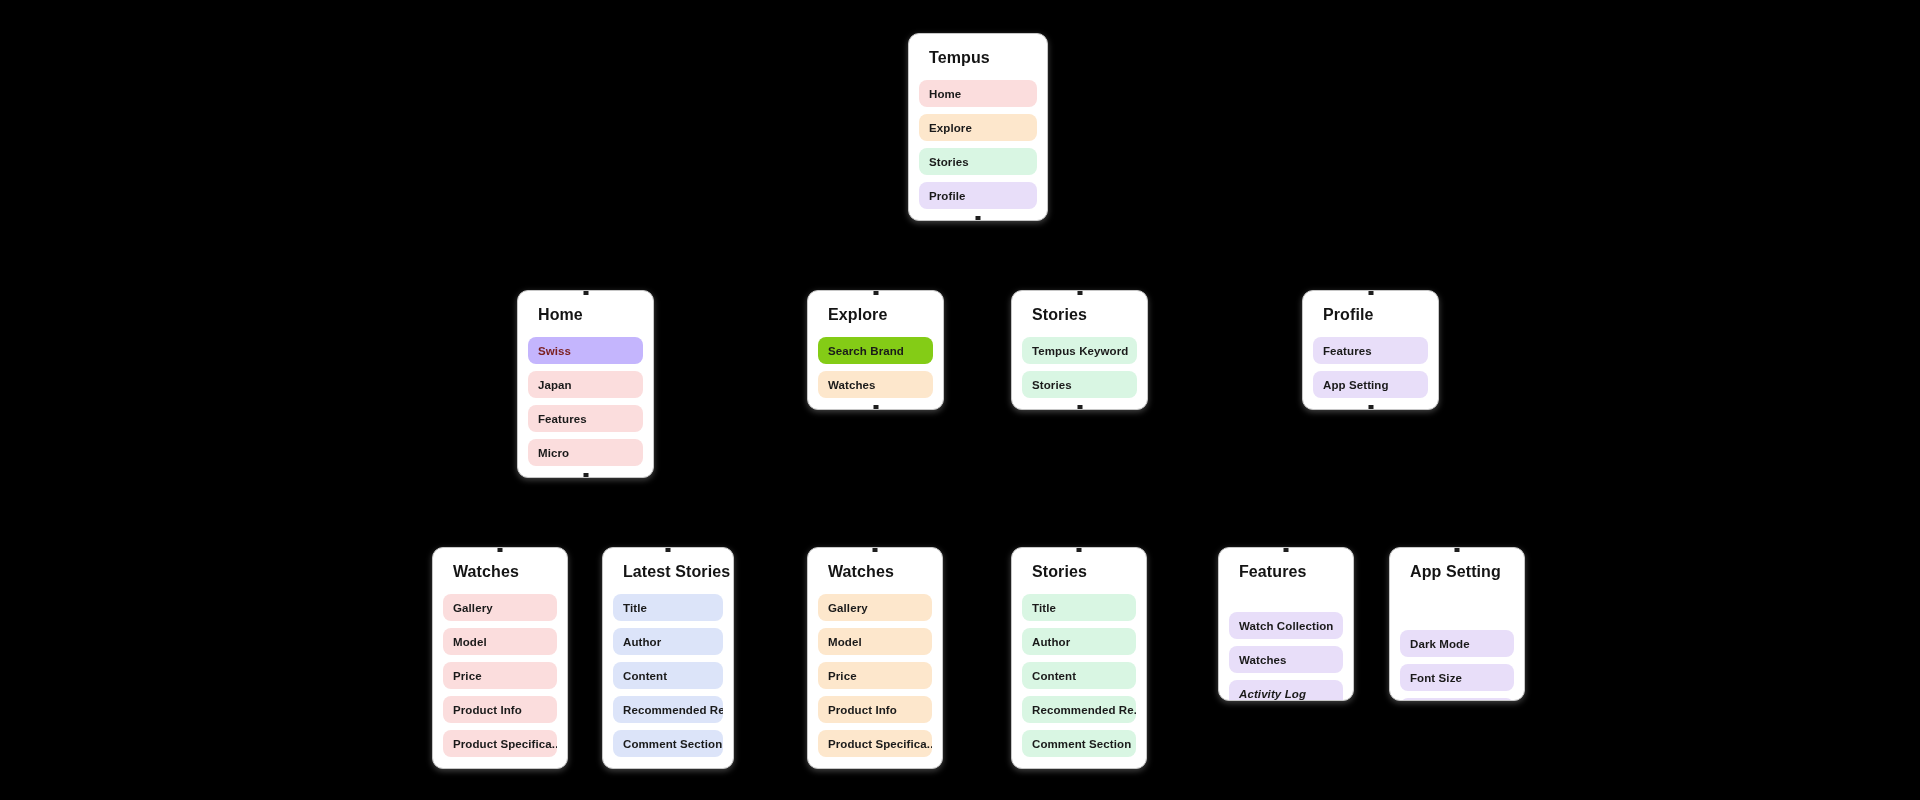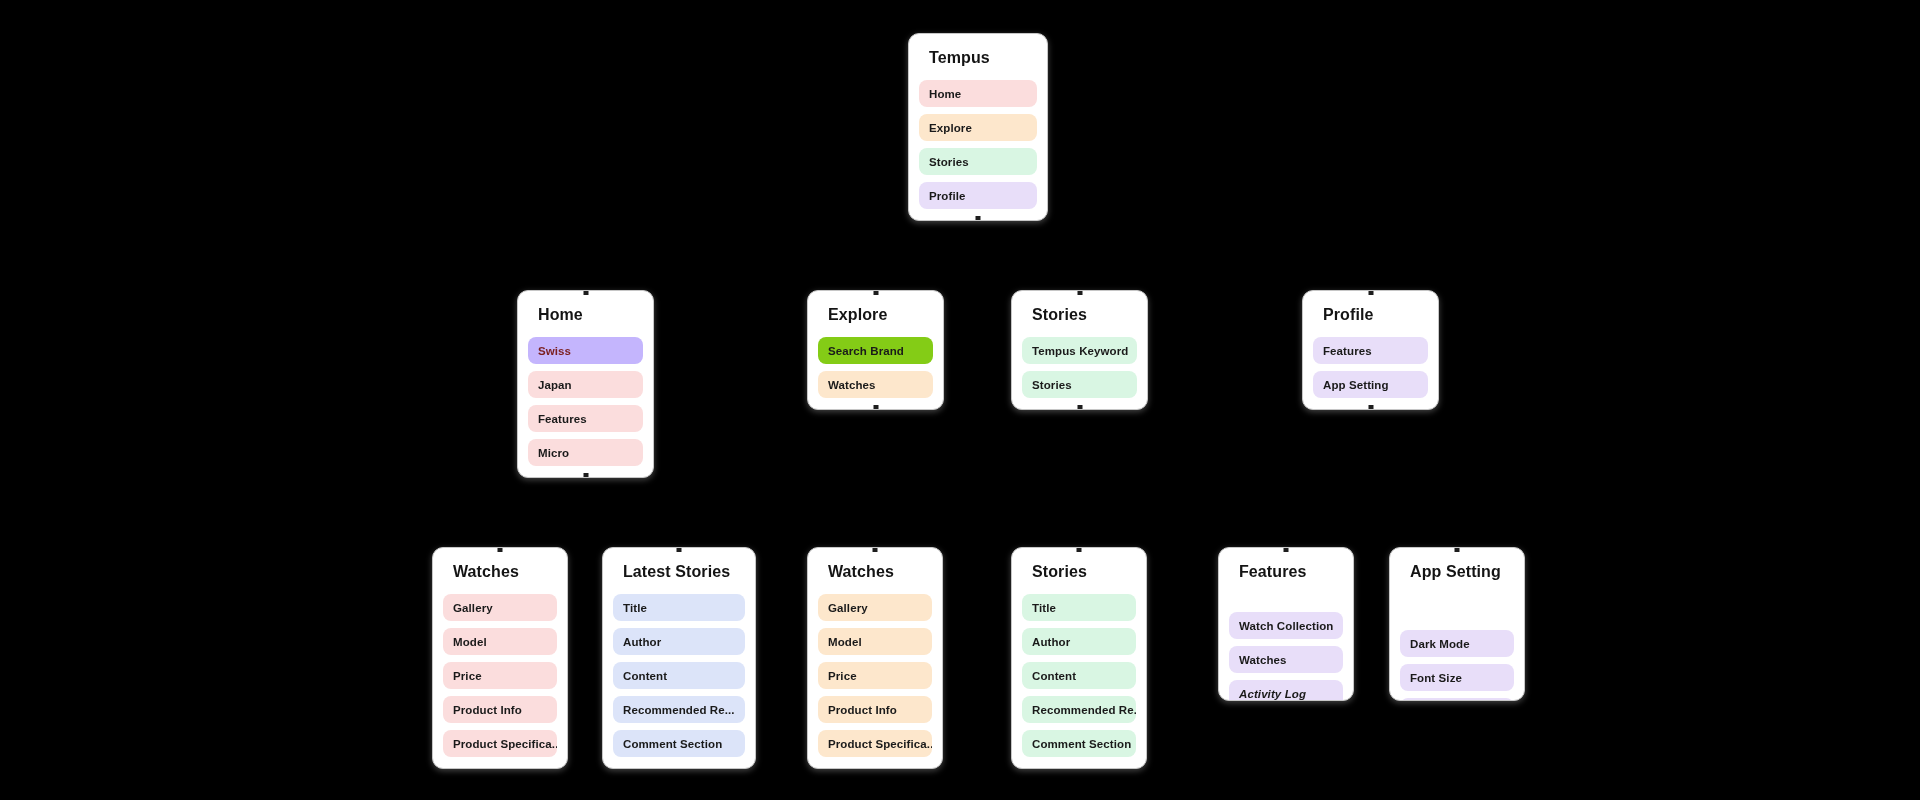--- a/index.html
+++ b/index.html
@@ -124,21 +124,21 @@
       <div class="tick top"></div>
       <div class="card-title">Watches</div>
       <div class="chips">
         <div class="chip" style="background: rgb(251, 221, 221); color: rgb(26, 26, 26);">Gallery</div>
         <div class="chip" style="background: rgb(251, 221, 221); color: rgb(26, 26, 26);">Model</div>
         <div class="chip" style="background: rgb(251, 221, 221); color: rgb(26, 26, 26);">Price</div>
         <div class="chip" style="background: rgb(251, 221, 221); color: rgb(26, 26, 26);">Product Info</div>
         <div class="chip" style="background: rgb(251, 221, 221); color: rgb(26, 26, 26);">Product Specifica...</div>
       </div>
     </div>
-    <div class="card" style="left: 602px; top: 547px; width: 154px; height: 222px;">
+    <div class="card" style="left: 602px; top: 547px; width: 132px; height: 222px;">
       <div class="tick top"></div>
       <div class="card-title">Latest Stories</div>
       <div class="chips">
         <div class="chip" style="background: rgb(220, 228, 249); color: rgb(26, 26, 26);">Title</div>
         <div class="chip" style="background: rgb(220, 228, 249); color: rgb(26, 26, 26);">Author</div>
         <div class="chip" style="background: rgb(220, 228, 249); color: rgb(26, 26, 26);">Content</div>
         <div class="chip" style="background: rgb(220, 228, 249); color: rgb(26, 26, 26);">Recommended Re...</div>
         <div class="chip" style="background: rgb(220, 228, 249); color: rgb(26, 26, 26);">Comment Section</div>
       </div>
     </div>

